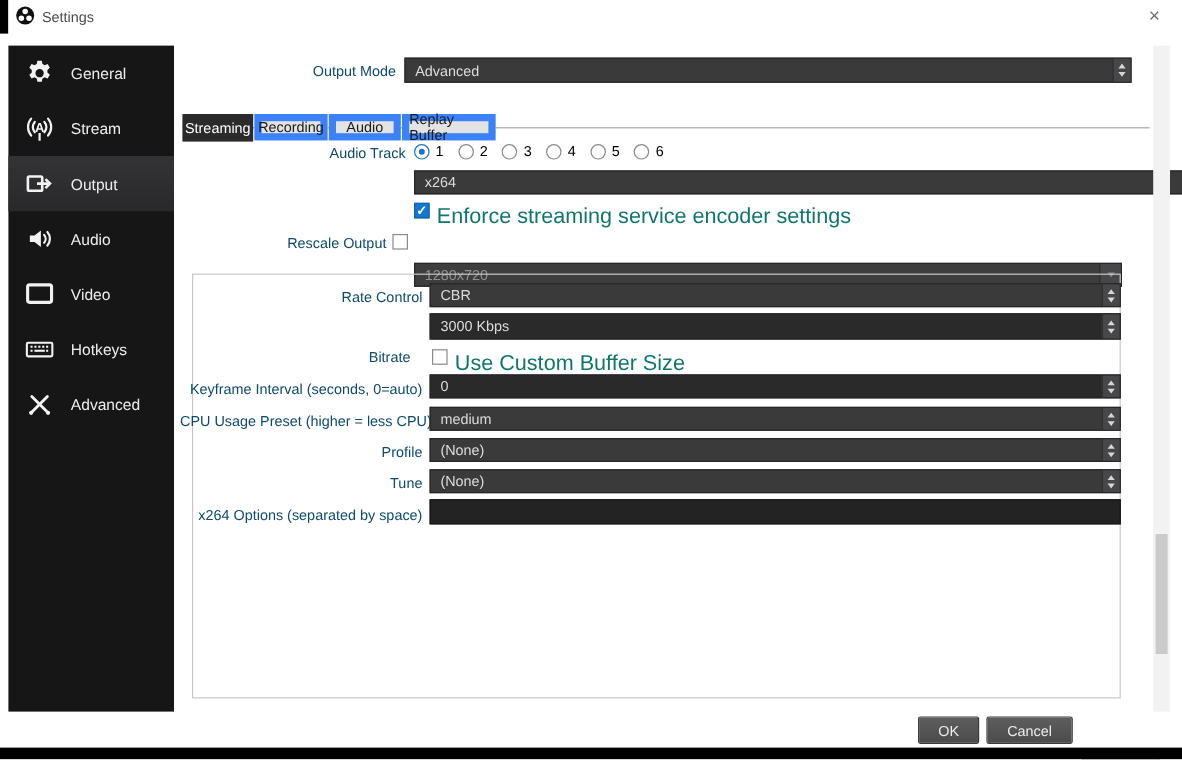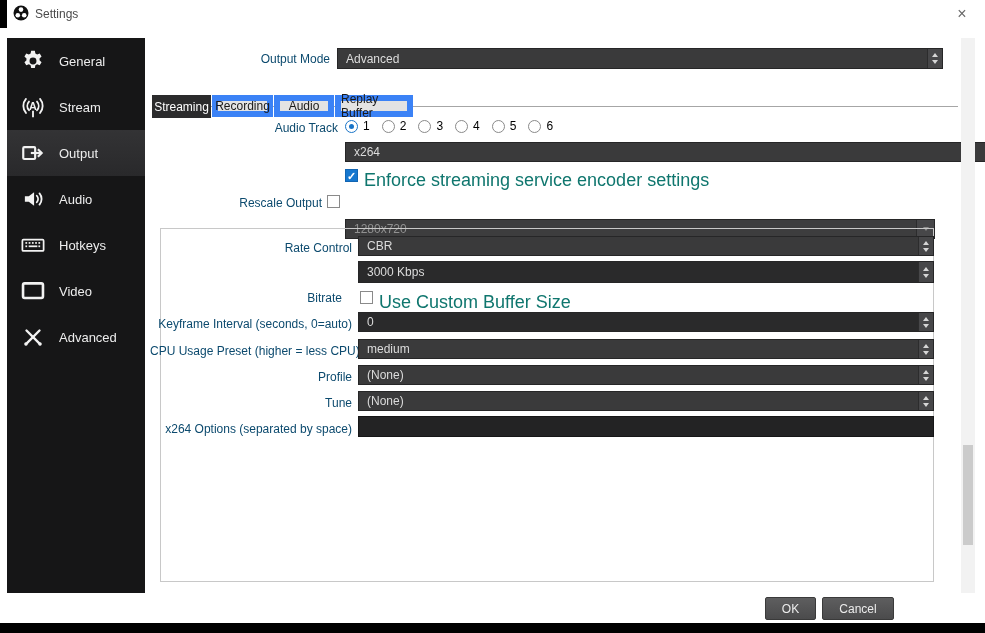--- a/index.html
+++ b/index.html
@@ -132,46 +132,46 @@
               <path d="M15.5 9a4.5 4.5 0 0 1 0 6"></path>
               <path d="M18 6.8a8 8 0 0 1 0 10.4"></path>
             </g>
           </svg>
       </span>
       <span>Audio</span>
     </div>
     <div class="side-item">
       <span class="side-icon">
         <svg width="26" height="26" viewBox="0 0 24 24">
+            <rect x="2.8" y="5" width="18.4" height="13.4" rx="1.5" stroke="#f2f2f2" stroke-width="2.4" fill="none"></rect>
+          </svg>
+      </span>
+      <span>Video</span>
+    </div>
+    <div class="side-item">
+      <span class="side-icon">
+        <svg width="26" height="26" viewBox="0 0 24 24">
             <rect x="2.2" y="7" width="19.6" height="10.5" rx="1" stroke="#f2f2f2" stroke-width="1.6" fill="none"></rect>
             <g fill="#f2f2f2">
               <rect x="5" y="9.3" width="1.6" height="1.6"></rect>
               <rect x="8" y="9.3" width="1.6" height="1.6"></rect>
               <rect x="11" y="9.3" width="1.6" height="1.6"></rect>
               <rect x="14" y="9.3" width="1.6" height="1.6"></rect>
               <rect x="17" y="9.3" width="1.6" height="1.6"></rect>
               <rect x="5" y="12.4" width="1.6" height="1.6"></rect>
               <rect x="8" y="12.4" width="8" height="1.6"></rect>
               <rect x="17" y="12.4" width="1.6" height="1.6"></rect>
             </g>
           </svg>
       </span>
       <span>Hotkeys</span>
     </div>
     <div class="side-item">
       <span class="side-icon">
         <svg width="26" height="26" viewBox="0 0 24 24">
-            <rect x="2.8" y="5" width="18.4" height="13.4" rx="1.5" stroke="#f2f2f2" stroke-width="2.4" fill="none"></rect>
-          </svg>
-      </span>
-      <span>Video</span>
-    </div>
-    <div class="side-item">
-      <span class="side-icon">
-        <svg width="26" height="26" viewBox="0 0 24 24">
             <g stroke="#f2f2f2" stroke-width="2.2" stroke-linecap="round" fill="none">
               <path d="M5.5 18.5 18 6"></path>
               <path d="M6 6l12.5 12.5"></path>
             </g>
             <circle cx="5.5" cy="18.5" r="1.6" fill="#f2f2f2"></circle>
             <circle cx="18.5" cy="18.5" r="1.6" fill="#f2f2f2"></circle>
           </svg>
       </span>
       <span>Advanced</span>
     </div>

